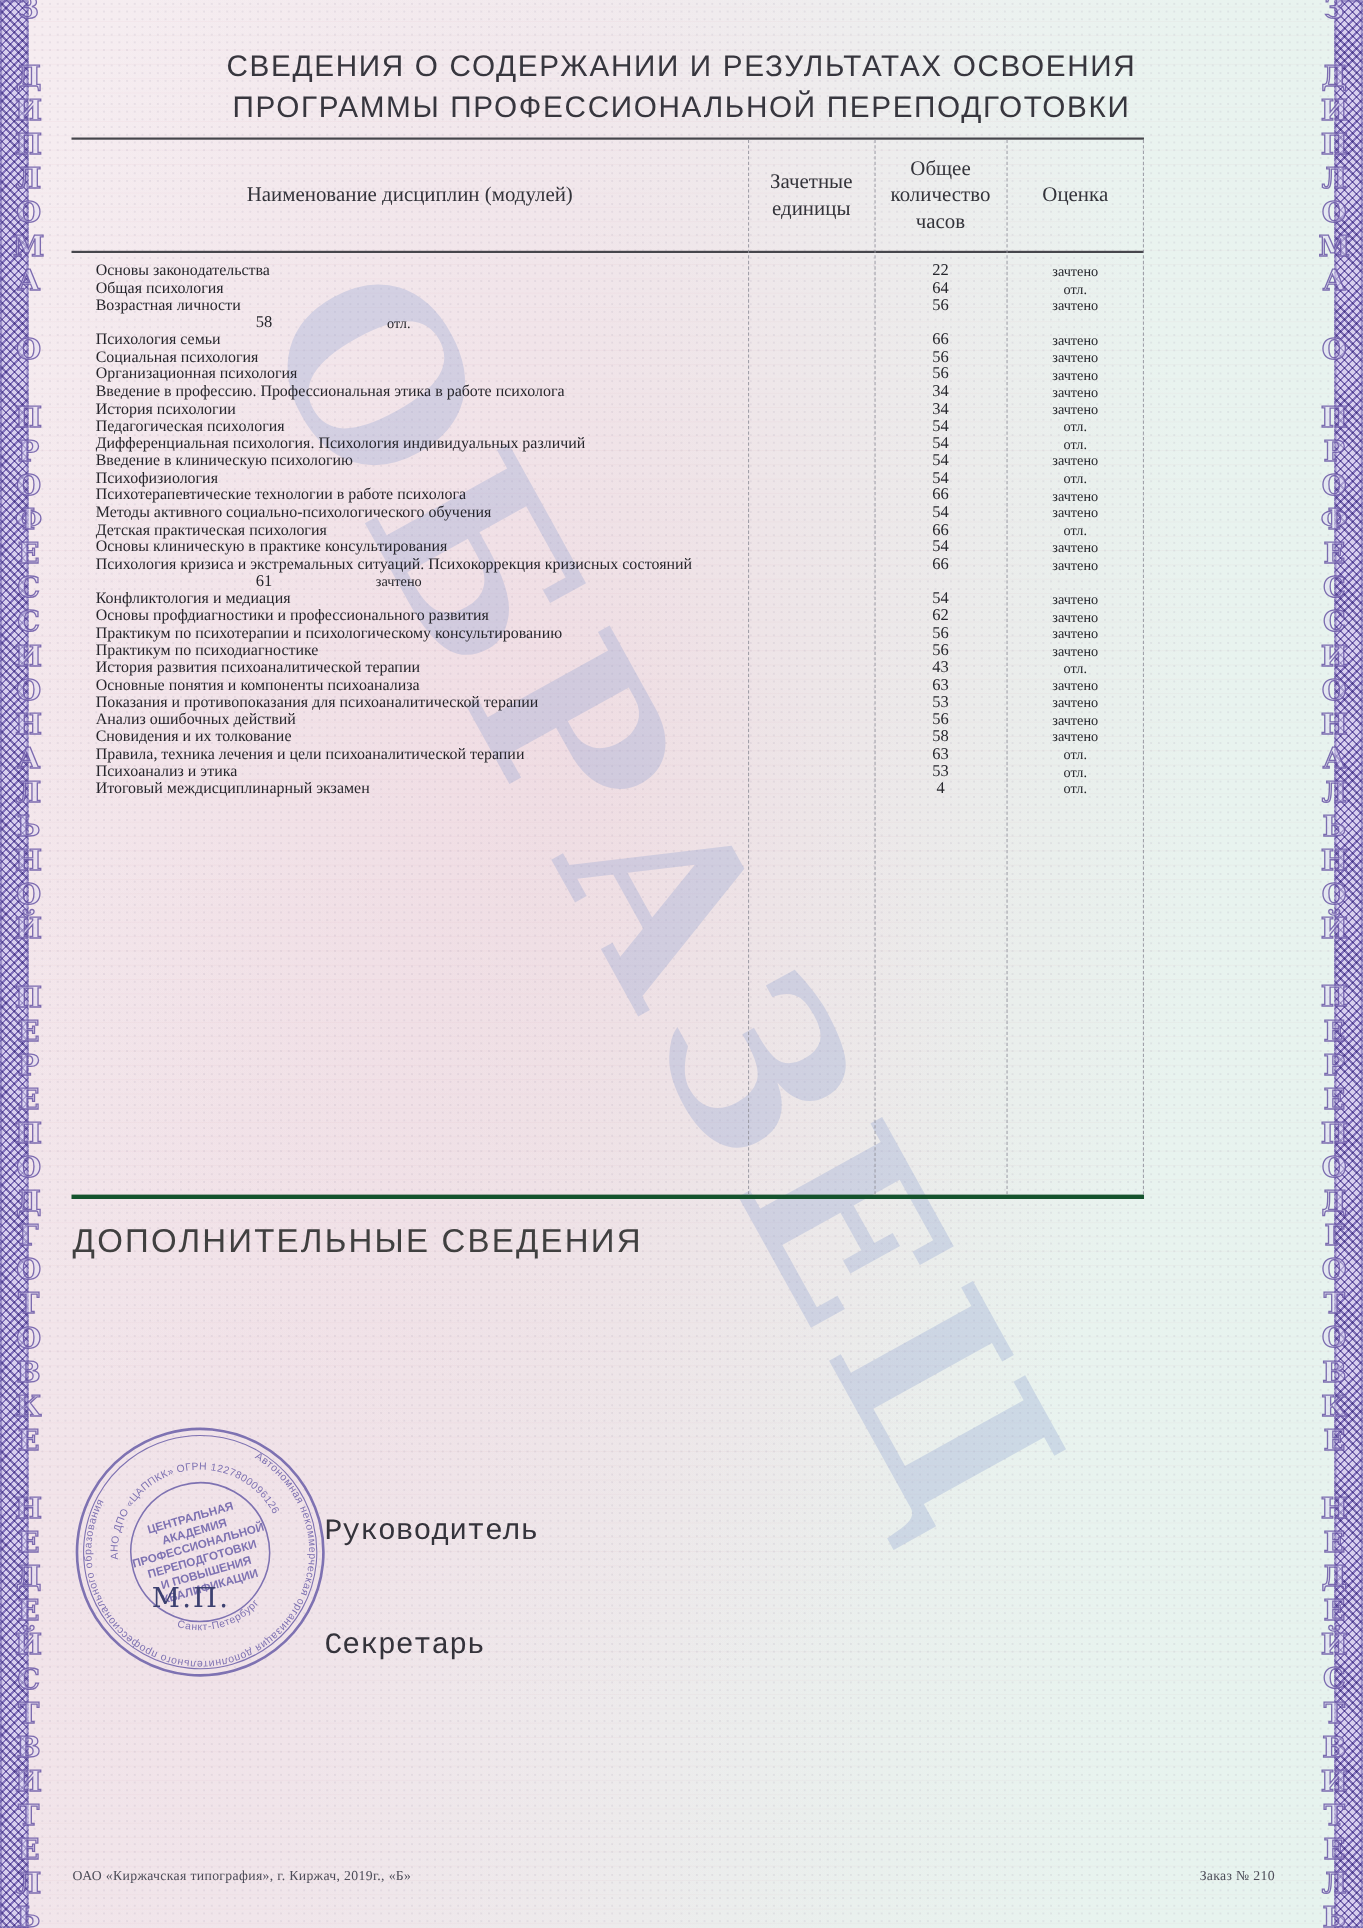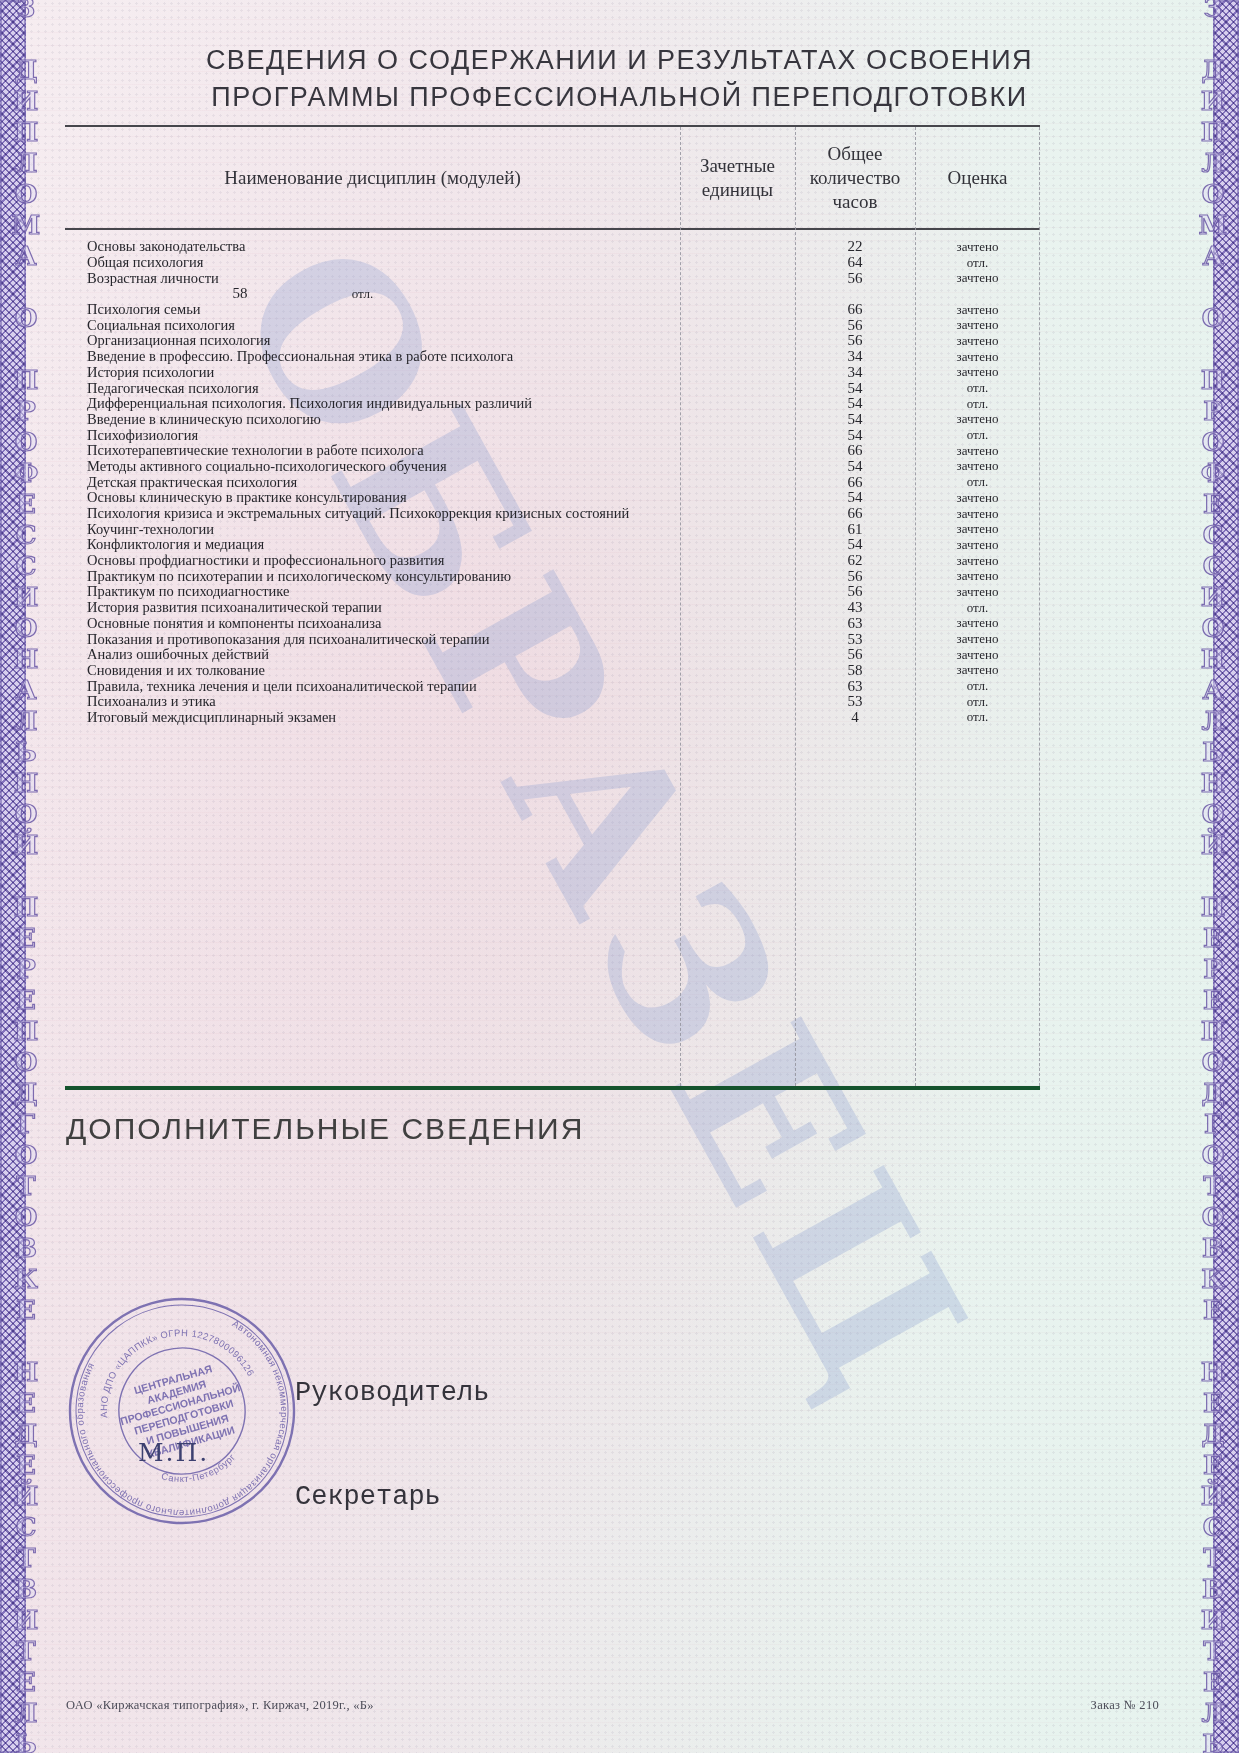--- a/index.html
+++ b/index.html
@@ -217,21 +217,20 @@
         <div class="c hours">54</div>
         <div class="c grade">зачтено</div>
       </div>
         <div class="trow">
         <div class="c name">Психология кризиса и экстремальных ситуаций. Психокоррекция кризисных состояний</div>
         <div class="c credits"></div>
         <div class="c hours">66</div>
         <div class="c grade">зачтено</div>
       </div>
         <div class="trow">
-        <div class="c name">Коучинг-технологии</div>
         <div class="c credits"></div>
         <div class="c hours">61</div>
         <div class="c grade">зачтено</div>
       </div>
         <div class="trow">
         <div class="c name">Конфликтология и медиация</div>
         <div class="c credits"></div>
         <div class="c hours">54</div>
         <div class="c grade">зачтено</div>
       </div>

